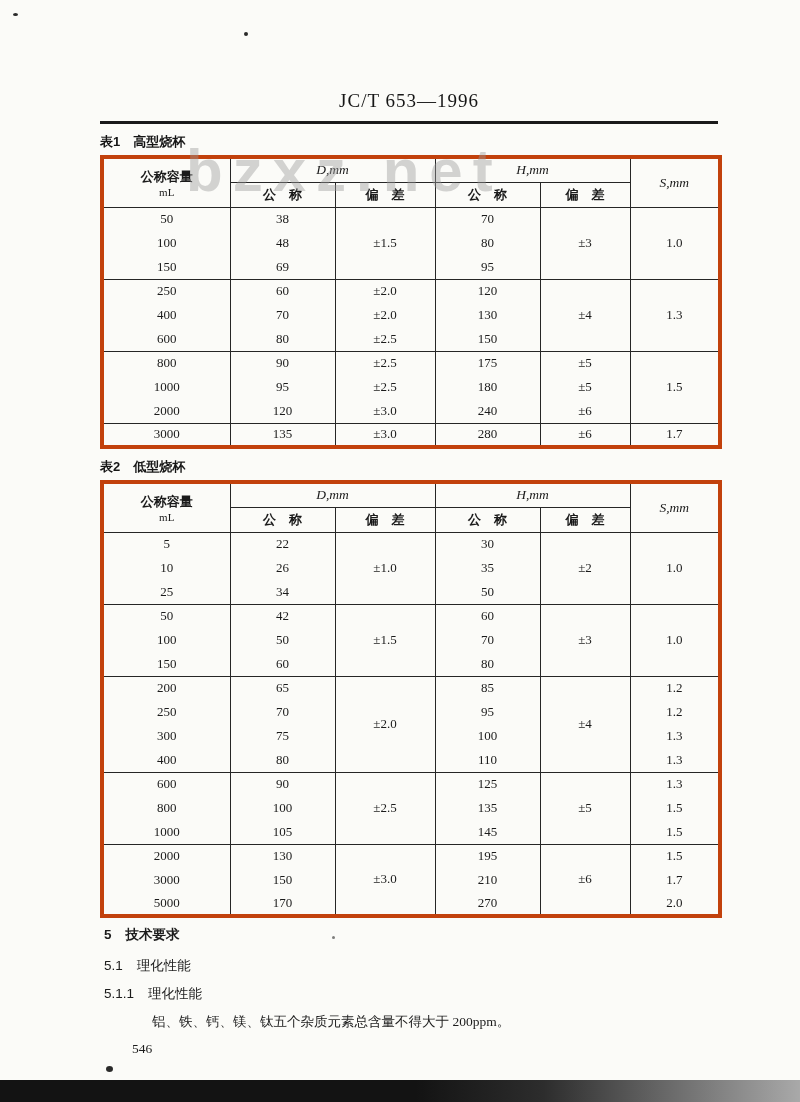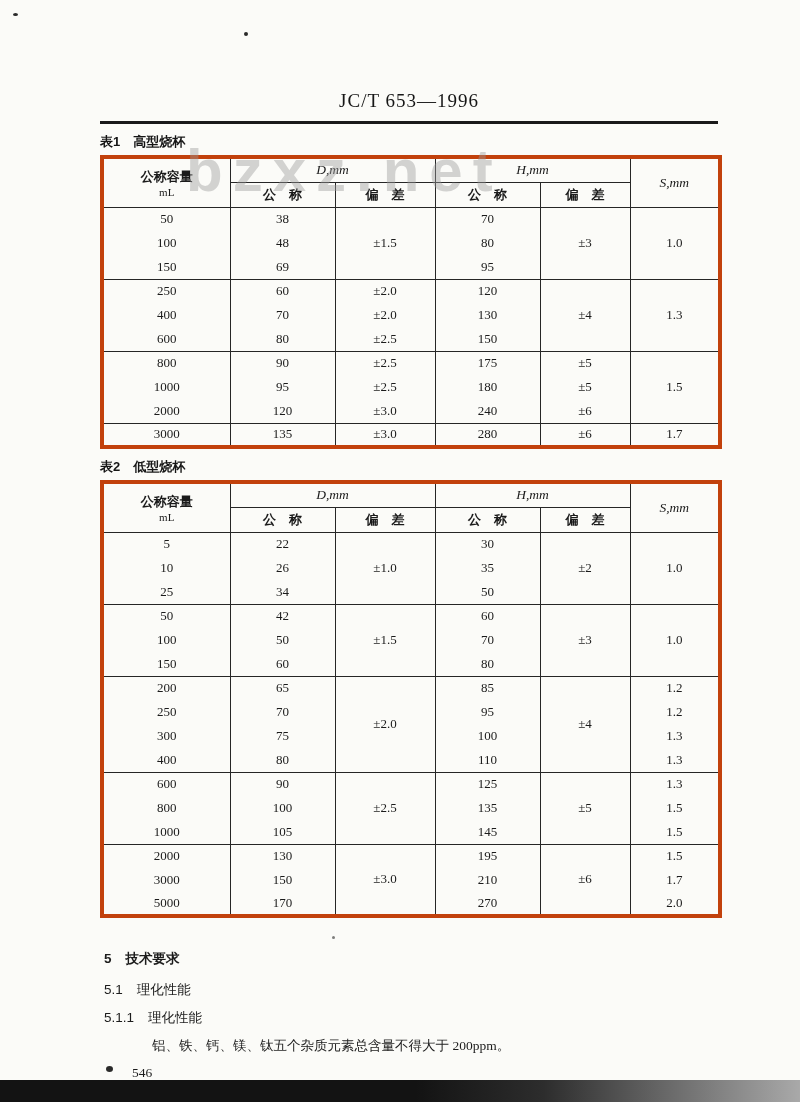--- a/index.html
+++ b/index.html
@@ -42,21 +42,21 @@
     font-style:normal; font-size:11px;
   }
   .spec td {
     border-left:1px solid #262626; border-right:1px solid #262626;
     border-top:none; border-bottom:none;
     text-align:center; vertical-align:middle;
     height:24px; font-size:13px; padding:0; color:#1b1b1b;
   }
   .spec tr.gs td { border-top:1px solid #262626; }
 
-  .sections { margin-top:32px; padding-left:4px; }
+  .sections { margin-top:8px; padding-left:4px; }
   .sec { margin-bottom:10px; font-size:13.5px; line-height:18px; }
   .sec.h1 { font-weight:700; font-family:"Liberation Sans", sans-serif; margin-bottom:13px; }
   .sec.h2 { font-weight:400; font-family:"Liberation Sans", sans-serif; }
   .sec.body { font-weight:400; font-family:"Liberation Serif", serif; padding-left:48px; }
   .seclabel { display:inline-block; margin-right:14px; }
 
   .pageno { margin-top:8px; margin-left:32px; font-size:13.5px; }
 
   .watermark {
     position:absolute; left:186px; top:136px;

